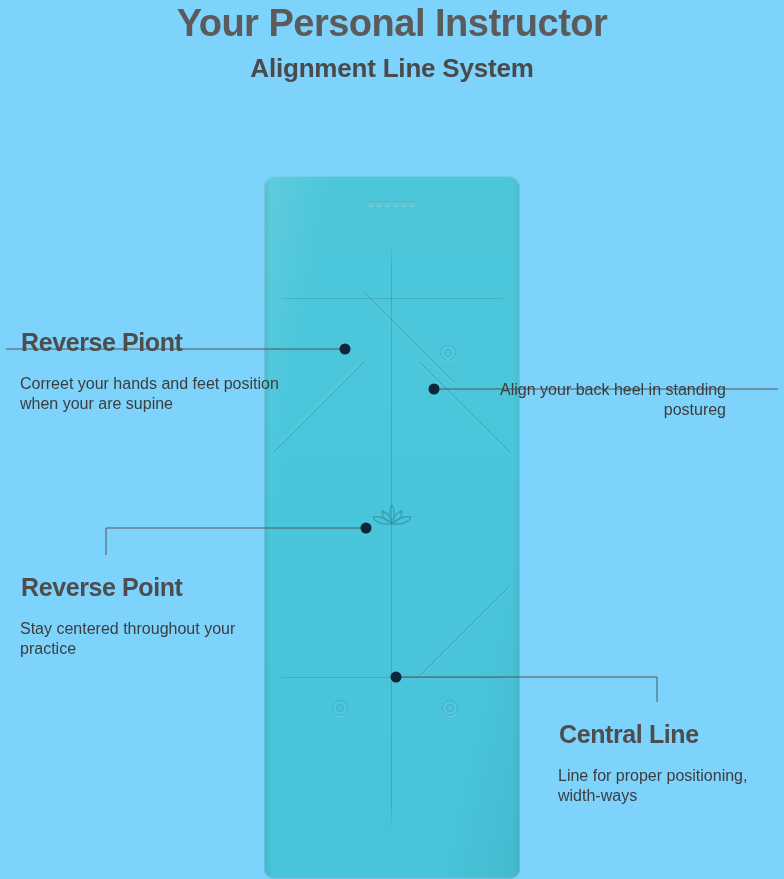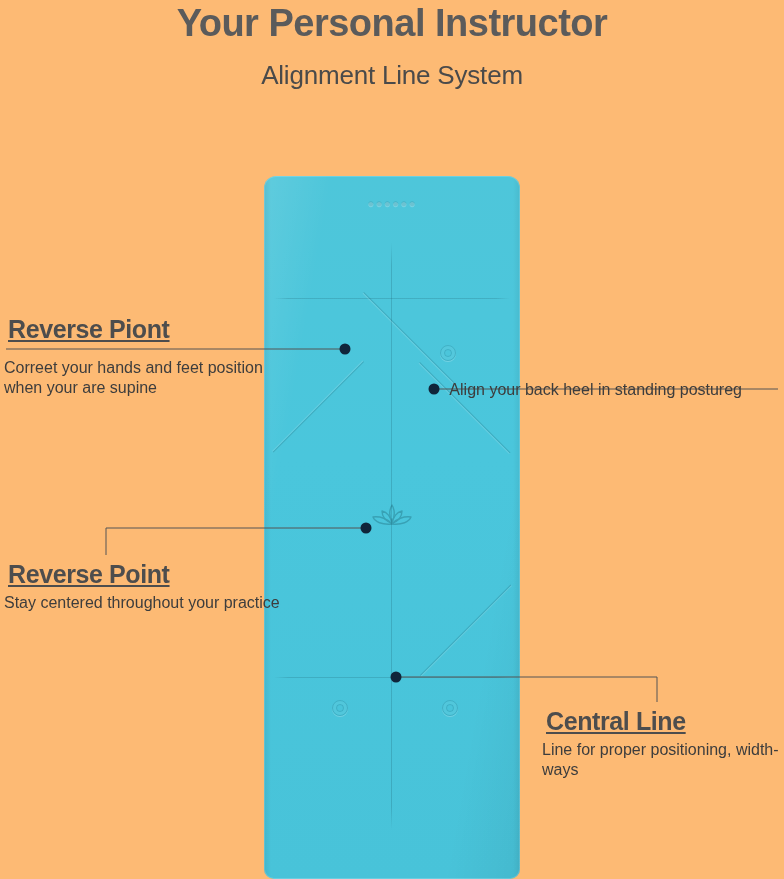--- a/index.html
+++ b/index.html
@@ -11,21 +11,21 @@
   body {
     font-family: "Liberation Sans", sans-serif;
     -webkit-font-smoothing: antialiased;
   }
 
   #page {
     position: relative;
     width: 784px;
     height: 879px;
     overflow: hidden;
-    background: #fdba74;
+    background: #7dd3fc;
   }
 
   
   .header {
     position: absolute;
     top: 0;
     left: 0;
     width: 784px;
     text-align: center;
   }
@@ -33,25 +33,25 @@
     margin: 0;
     padding-top: 0px;
     font-size: 38px;
     line-height: 46px;
     font-weight: bold;
     letter-spacing: -0.5px;
     color: #5b5b5b;
     font-family: "Liberation Sans", sans-serif;
   }
   .subtitle {
-    margin: 7px;
+    margin: 0;
     padding-top: 6px;
     font-size: 26px;
     line-height: 32px;
-    font-weight: normal;
+    font-weight: bold;
     letter-spacing: -0.2px;
     color: #4a4a4a;
     font-family: "Liberation Sans", sans-serif;
   }
 
   
   .mat-wrap {
     position: absolute;
     left: 264px;
     top: 176px;
@@ -186,32 +186,31 @@
     inset: 0;
     pointer-events: none;
   }
   .callouts svg { position: absolute; inset: 0; }
 
   .callout {
     position: absolute;
     pointer-events: auto;
   }
   .callout .c-title {
-    margin: 4px;
+    margin: 17px;
     font-size: 25px;
     line-height: 30px;
     font-weight: bold;
     letter-spacing: -0.4px;
     color: #4d4d4d;
     white-space: nowrap;
     font-family: "Liberation Sans", sans-serif;
-    text-decoration: underline;
   }
   .callout .c-body {
-    margin: 0;
+    margin: 16px;
     font-size: 16px;
     line-height: 20px;
     font-weight: normal;
     color: #3d3d3d;
     font-family: "Liberation Sans", sans-serif;
   }
   .callout.right-align { text-align: right; }
 
   .deg {
     font-size: 15px;

